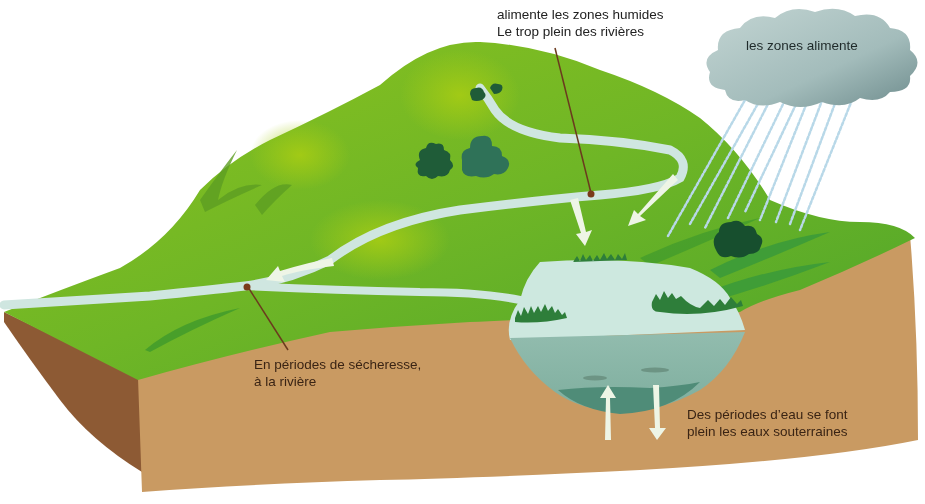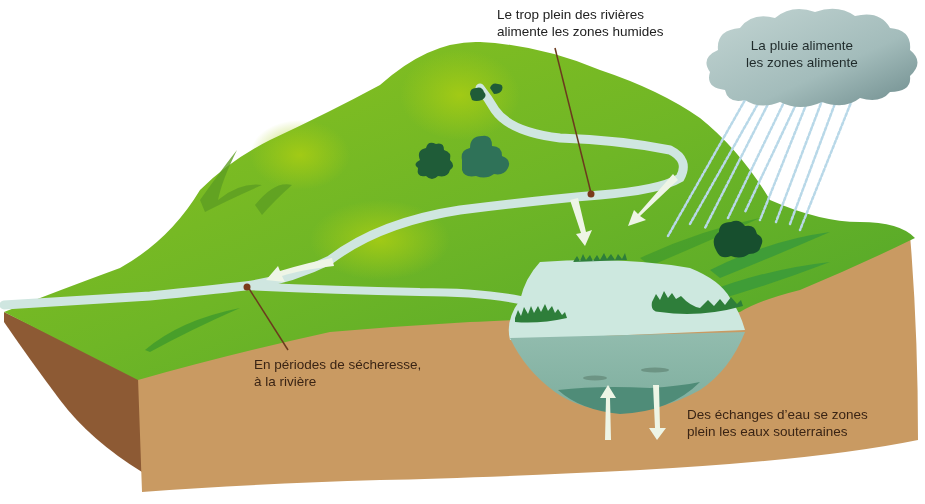--- a/index.html
+++ b/index.html
@@ -106,30 +106,29 @@
 
   <g stroke="#6b3a1e" stroke-width="1.5">
     <line x1="555" y1="48" x2="591" y2="193"></line>
     <line x1="248" y1="287" x2="288" y2="350"></line>
   </g>
   <circle cx="591" cy="194" r="3.5" fill="#7a3a1a"></circle>
   <circle cx="247" cy="287" r="3.5" fill="#7a3a1a"></circle>
 </svg>
 
 <div class="label label-top">
+  <span>alimente les zones humides</span>
   <span>Le trop plein des rivières</span>
-  <span>alimente les zones humides</span>
 </div>
 
 <div class="label label-cloud">
-  <span>La pluie alimente</span>
   <span>les zones alimente</span>
 </div>
 
 <div class="label label-drought">
   <span>En périodes de sécheresse,</span>
   <span>à la rivière</span>
 </div>
 
 <div class="label label-ground">
-  <span>Des échanges d’eau se zones</span>
+  <span>Des périodes d’eau se font</span>
   <span>plein les eaux souterraines</span>
 </div>
 
 </body></html>

